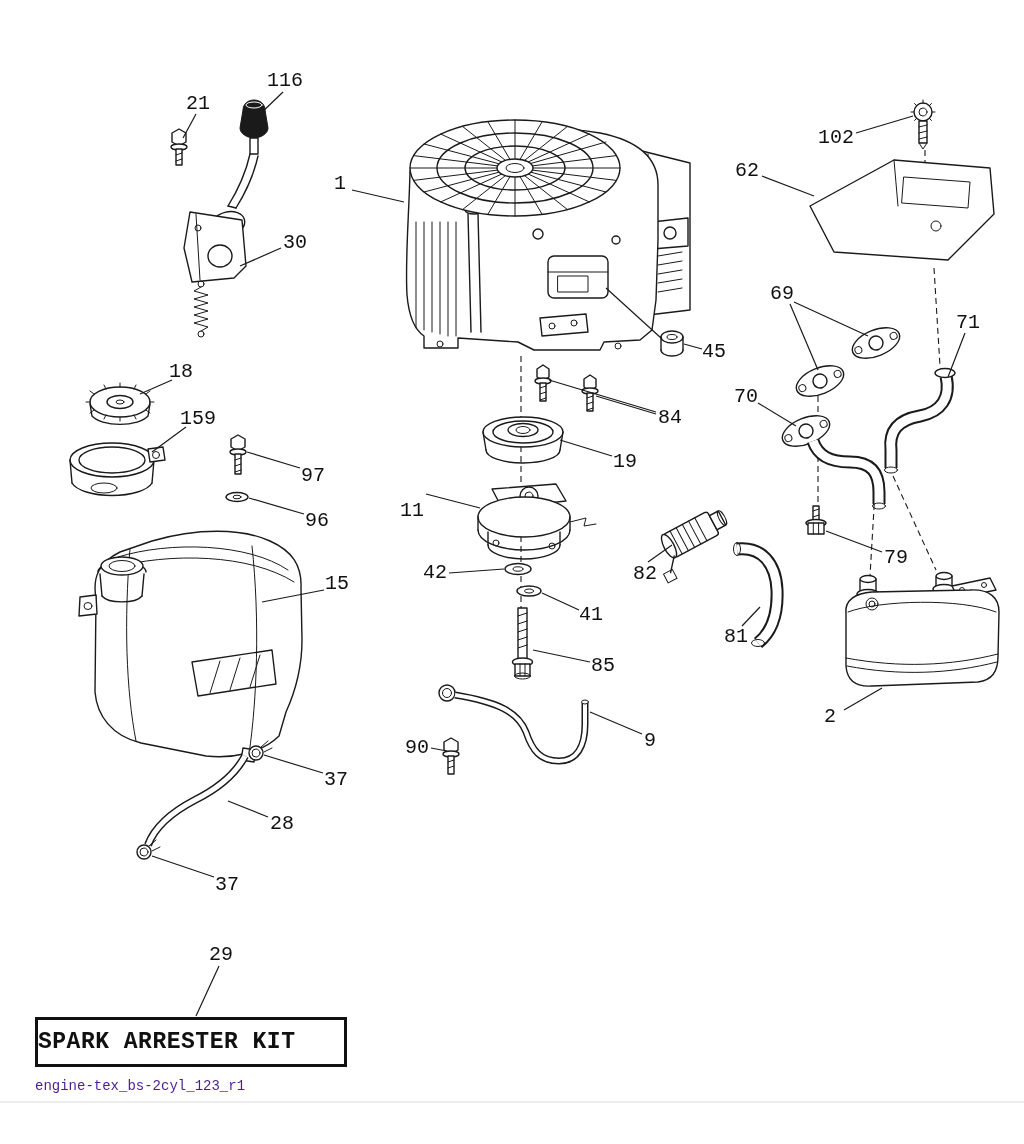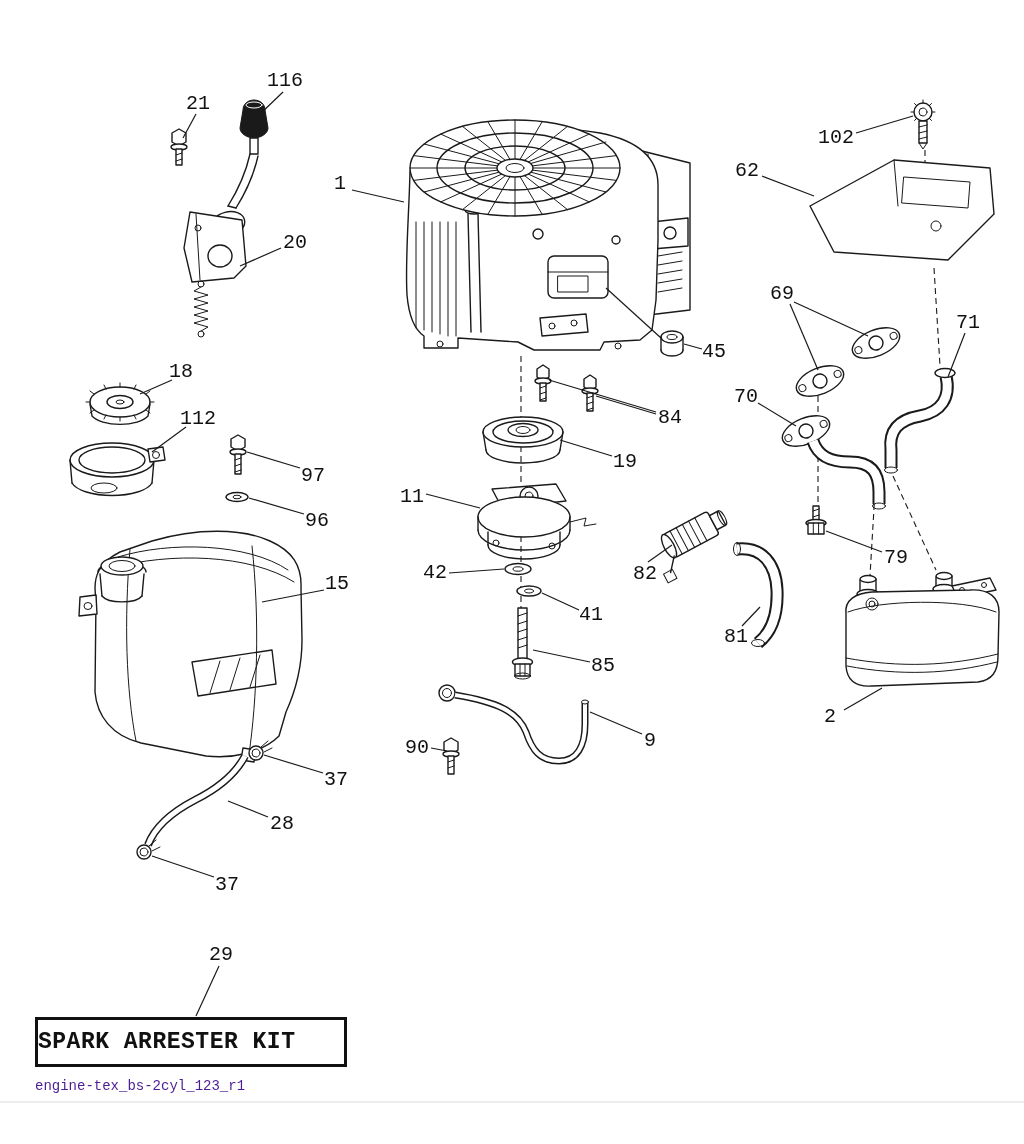--- a/index.html
+++ b/index.html
@@ -463,31 +463,31 @@
   </g>
 
   <line x1="0" y1="1102" x2="1024" y2="1102" stroke="#d9d9d9" stroke-width="1"></line>
 </svg>
 
 <div class="lbl" style="left:285px;top:80px">116</div>
 <div class="lbl" style="left:198px;top:103px">21</div>
 <div class="lbl" style="left:340px;top:183px">1</div>
 <div class="lbl" style="left:747px;top:170px">62</div>
 <div class="lbl" style="left:836px;top:137px">102</div>
-<div class="lbl" style="left:295px;top:242px">20</div>
+<div class="lbl" style="left:295px;top:242px">30</div>
 <div class="lbl" style="left:782px;top:293px">69</div>
 <div class="lbl" style="left:968px;top:322px">71</div>
 <div class="lbl" style="left:181px;top:371px">18</div>
 <div class="lbl" style="left:714px;top:351px">45</div>
 <div class="lbl" style="left:746px;top:396px">70</div>
-<div class="lbl" style="left:198px;top:418px">112</div>
+<div class="lbl" style="left:198px;top:418px">159</div>
 <div class="lbl" style="left:670px;top:417px">84</div>
 <div class="lbl" style="left:313px;top:475px">97</div>
 <div class="lbl" style="left:625px;top:461px">19</div>
-<div class="lbl" style="left:412px;top:496px">11</div>
+<div class="lbl" style="left:412px;top:510px">11</div>
 <div class="lbl" style="left:317px;top:520px">96</div>
 <div class="lbl" style="left:645px;top:573px">82</div>
 <div class="lbl" style="left:896px;top:557px">79</div>
 <div class="lbl" style="left:435px;top:572px">42</div>
 <div class="lbl" style="left:337px;top:583px">15</div>
 <div class="lbl" style="left:591px;top:614px">41</div>
 <div class="lbl" style="left:736px;top:636px">81</div>
 <div class="lbl" style="left:603px;top:665px">85</div>
 <div class="lbl" style="left:830px;top:716px">2</div>
 <div class="lbl" style="left:650px;top:740px">9</div>

